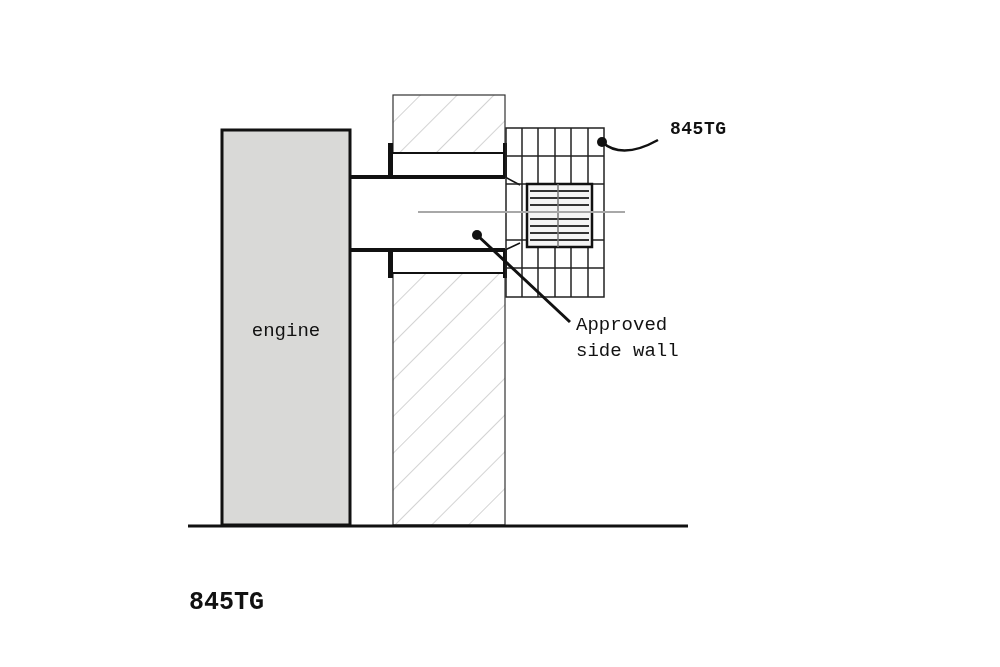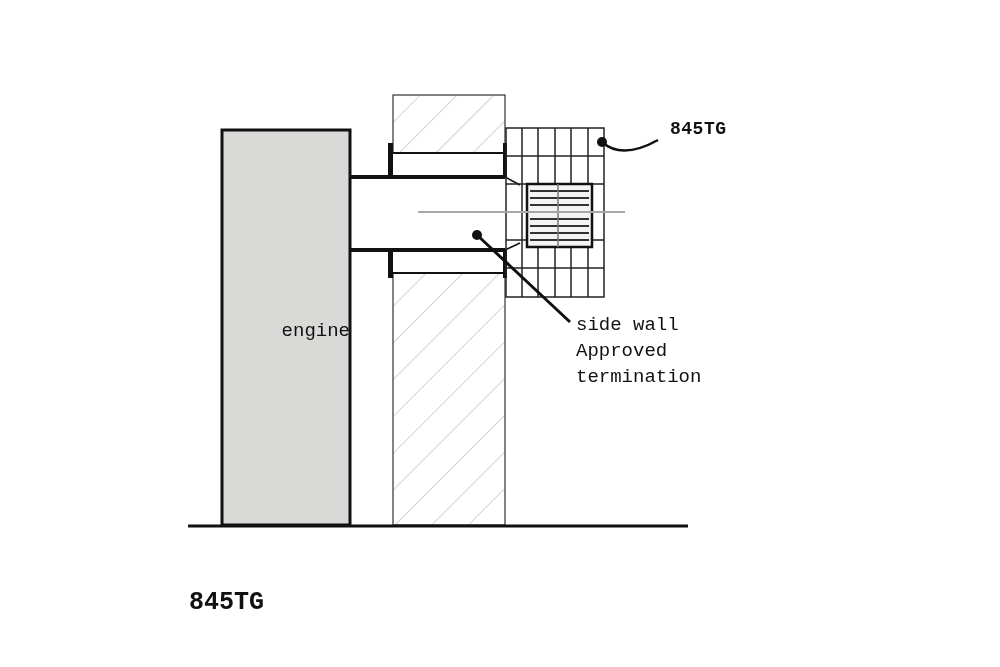--- a/index.html
+++ b/index.html
@@ -1,19 +1,19 @@
 <!DOCTYPE html>
 <html><head>
 <meta charset="utf-8">
 <style>
   html, body { margin:0; padding:0; background:#ffffff; }
   body { width:1000px; height:667px; position:relative; overflow:hidden; font-family:"DejaVu Sans", sans-serif; }
   #diagram { position:absolute; left:0; top:0; }
   .lbl { position:absolute; color:#111; font-family:Liberation Mono, monospace; }
-  .engine-label { left:222px; width:128px; top:320px; text-align:right; font-size:19px; }
+  .engine-label { left:222px; width:128px; top:320px; text-align:center; font-size:19px; }
   .callout-top { left:670px; top:119px; font-size:18px; font-weight:bold; letter-spacing:0.5px; }
   .callout-side { left:576px; top:312px; font-size:19px; line-height:26px; }
   .caption { left:189px; top:588px; font-size:25px; font-weight:bold; }
 </style>
 </head>
 <body>
 
 <svg id="diagram" width="1000" height="667" viewBox="0 0 1000 667">
   <defs>
     <pattern id="hatch" patternUnits="userSpaceOnUse" width="26" height="26" patternTransform="rotate(45)">
@@ -81,17 +81,16 @@
 
   <g>
     <circle cx="477" cy="235" r="5" fill="#111"></circle>
     <line x1="477" y1="235" x2="570" y2="322" stroke="#111" stroke-width="3"></line>
   </g>
 </svg>
 
 <div class="lbl engine-label">engine</div>
 <div class="lbl callout-top">845TG</div>
 <div class="lbl callout-side">
+  <div>Approved</div>
   <div>side wall</div>
-  <div>Approved</div>
-  <div>termination</div>
 </div>
 <div class="lbl caption">845TG</div>
 
 </body></html>

